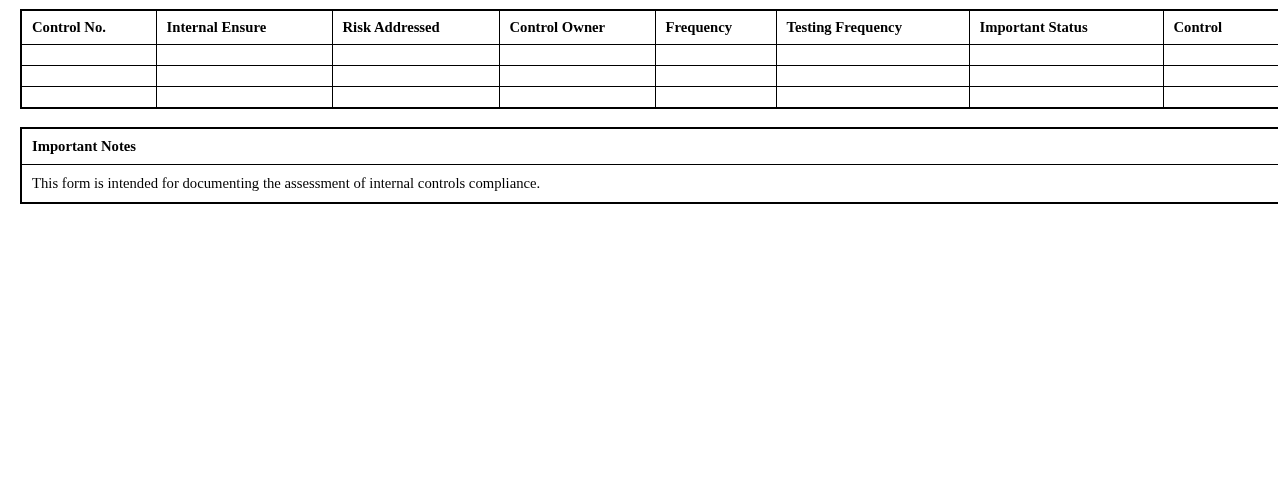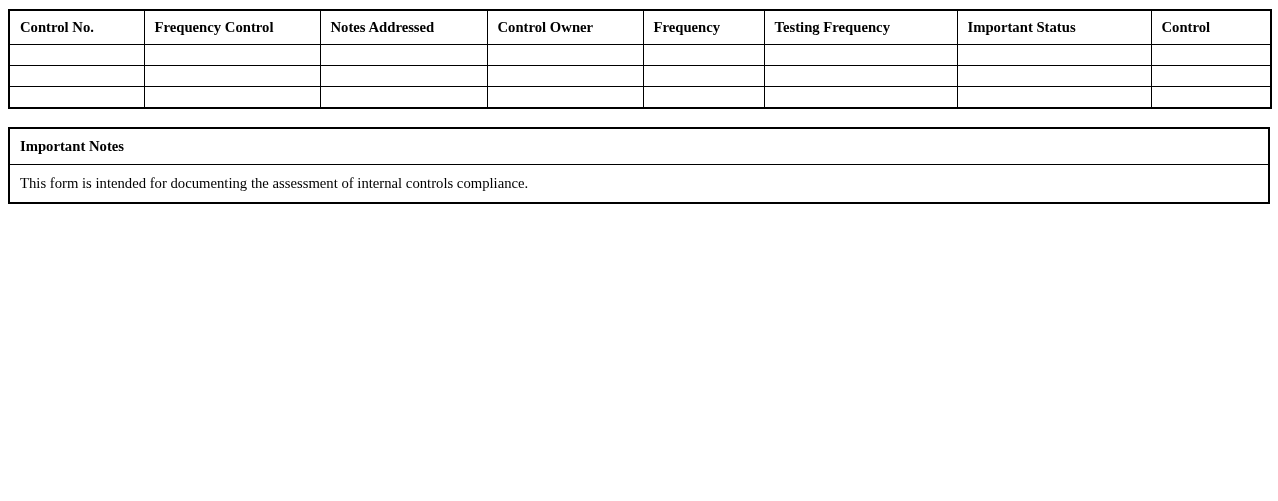--- a/index.html
+++ b/index.html
@@ -5,21 +5,21 @@
   html, body {
     margin: 0;
     padding: 0;
     background: #ffffff;
   }
   .page {
     position: relative;
     width: 1278px;
     height: 501px;
     box-sizing: border-box;
-    padding: 9px 8px 0 8px;
+    padding: 9px 8px 0 20px;
     background: #ffffff;
     color: #000000;
     font-family: "Liberation Serif", "DejaVu Serif", serif;
     font-size: 14.7px;
     overflow: hidden;
   }
   table.grid {
     border-collapse: collapse;
     table-layout: fixed;
     width: 1262px;
@@ -66,22 +66,22 @@
       <col style="width:167px">
       <col style="width:156px">
       <col style="width:121px">
       <col style="width:193px">
       <col style="width:194px">
       <col style="width:120px">
     </colgroup>
     <thead>
       <tr>
         <th>Control No.</th>
-        <th>Frequency Control</th>
-        <th>Notes Addressed</th>
+        <th>Internal Ensure</th>
+        <th>Risk Addressed</th>
         <th>Control Owner</th>
         <th>Frequency</th>
         <th>Testing Frequency</th>
         <th>Important Status</th>
         <th>Control</th>
       </tr>
     </thead>
     <tbody>
       <tr>
         <td class="empty-cell"></td>

